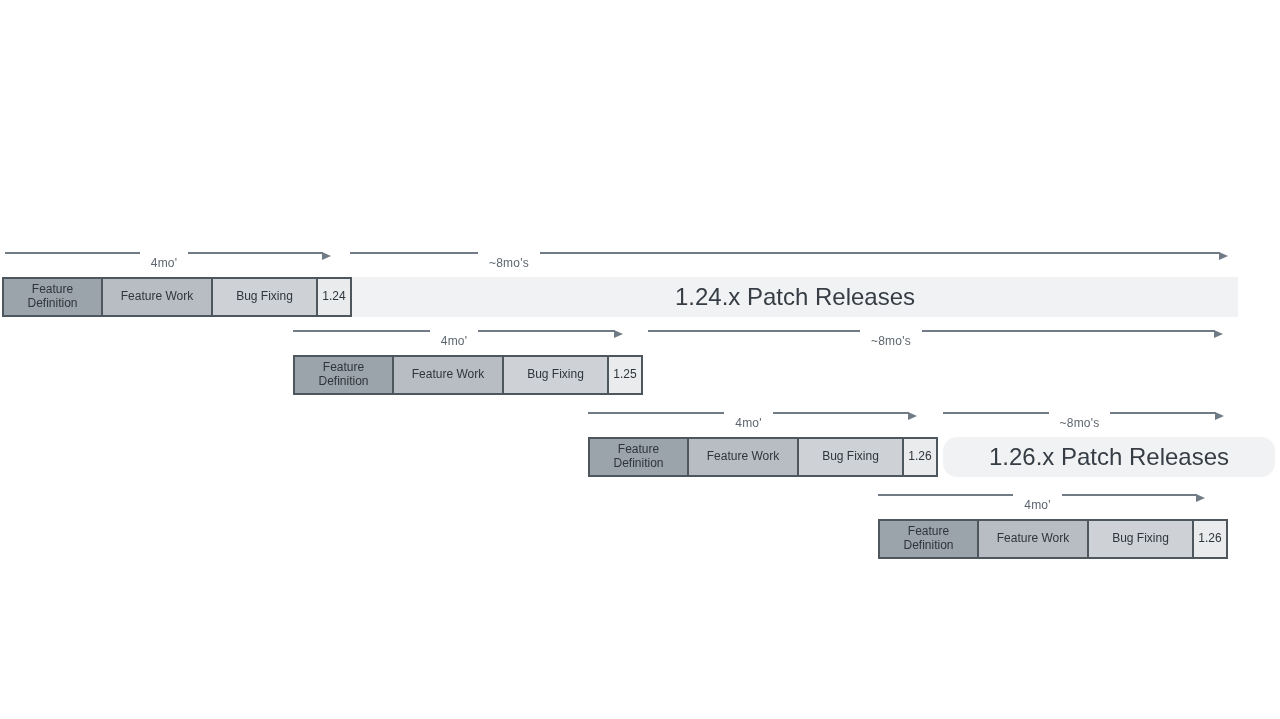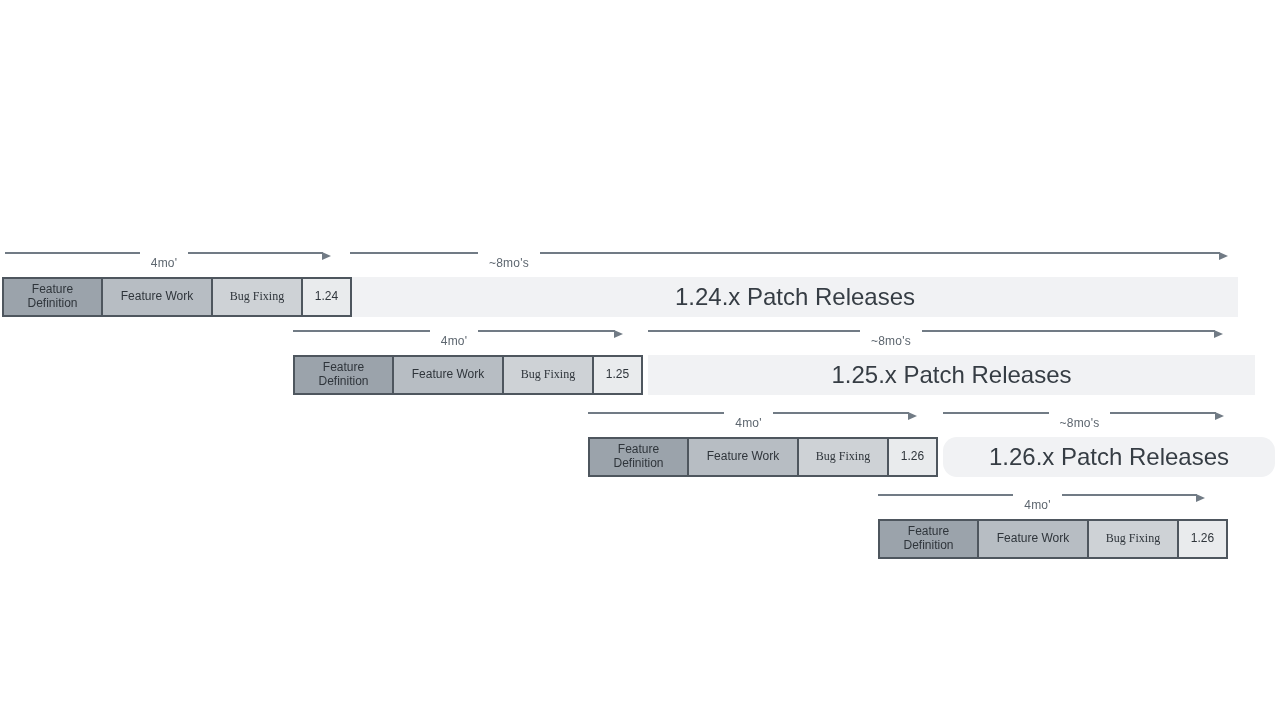--- a/index.html
+++ b/index.html
@@ -63,21 +63,21 @@
     justify-content: center;
     text-align: center;
     font-size: 12px;
     line-height: 1.15;
     color: var(--cell-text, #2f353b);
     padding: 1px 4px;
   }
   .cell:last-child { border-right: none; text-align: center; }
   .cell.fd { width: 99px;  background: var(--feature-definition, #9ba3ab); }
   .cell.fw { width: 110px; background: var(--feature-work, #b7bdc3); }
-  .cell.bf { width: 90px;  background: var(--bug-fixing, #ced2d6); font-family: Liberation Serif, serif; }
+  .cell.bf { width: 105px;  background: var(--bug-fixing, #ced2d6); }
   .cell.ver { flex: 1 1 auto; background: var(--version-cell, #e9ebed); }
 
   
   .patch {
     position: absolute;
     height: 40px;
     background: var(--patch-bar, #f1f2f4);
     display: flex;
     align-items: center;
     justify-content: center;
@@ -126,23 +126,20 @@
     <span class="alabel">~8mo's</span>
     <span class="aline grow"></span>
     <span class="ahead"></span>
   </div>
   <div class="bar" style="left:293px; top:355px;">
     <div class="cell fd">Feature Definition</div>
     <div class="cell fw">Feature Work</div>
     <div class="cell bf">Bug Fixing</div>
     <div class="cell ver">1.25</div>
   </div>
-  <div class="patch" style="left:648px; top:355px; width:607px;">
-    <span class="patch-label">1.25.x Patch Releases</span>
-  </div>
 
   <div class="arrow" style="left:588px; top:412px; width:329px;">
     <span class="aline half"></span>
     <span class="alabel">4mo'</span>
     <span class="aline half"></span>
     <span class="ahead"></span>
   </div>
   <div class="arrow" style="left:943px; top:412px; width:281px;">
     <span class="aline half"></span>
     <span class="alabel">~8mo's</span>

